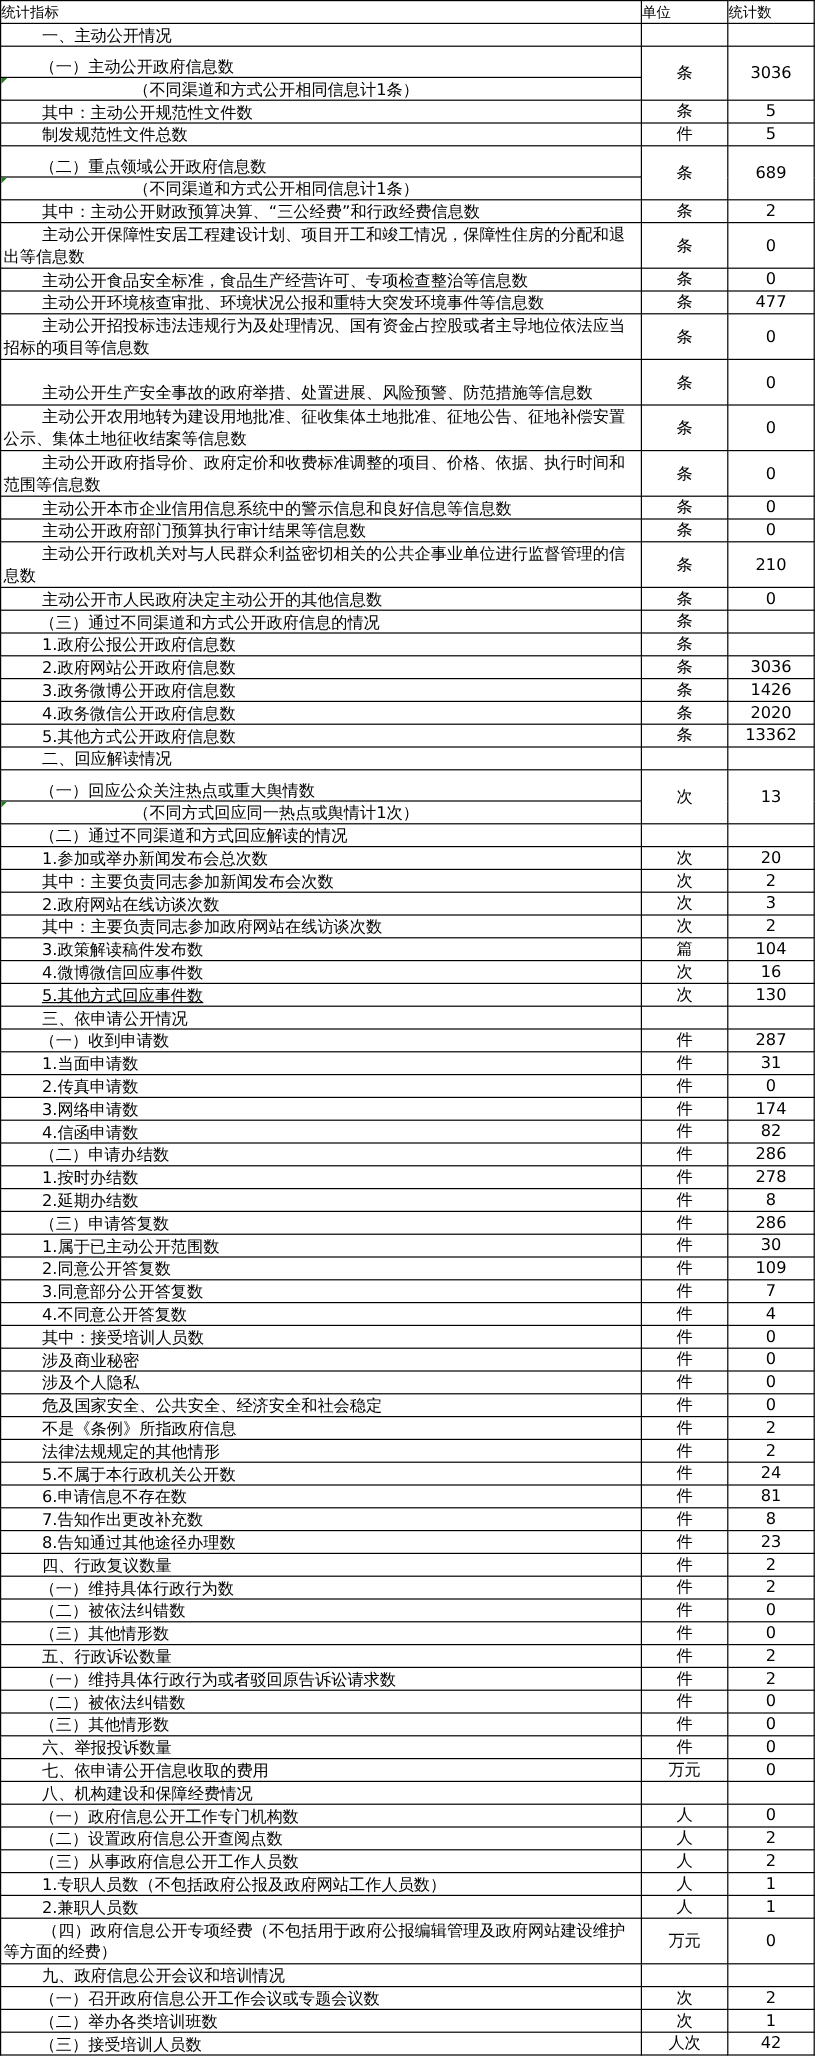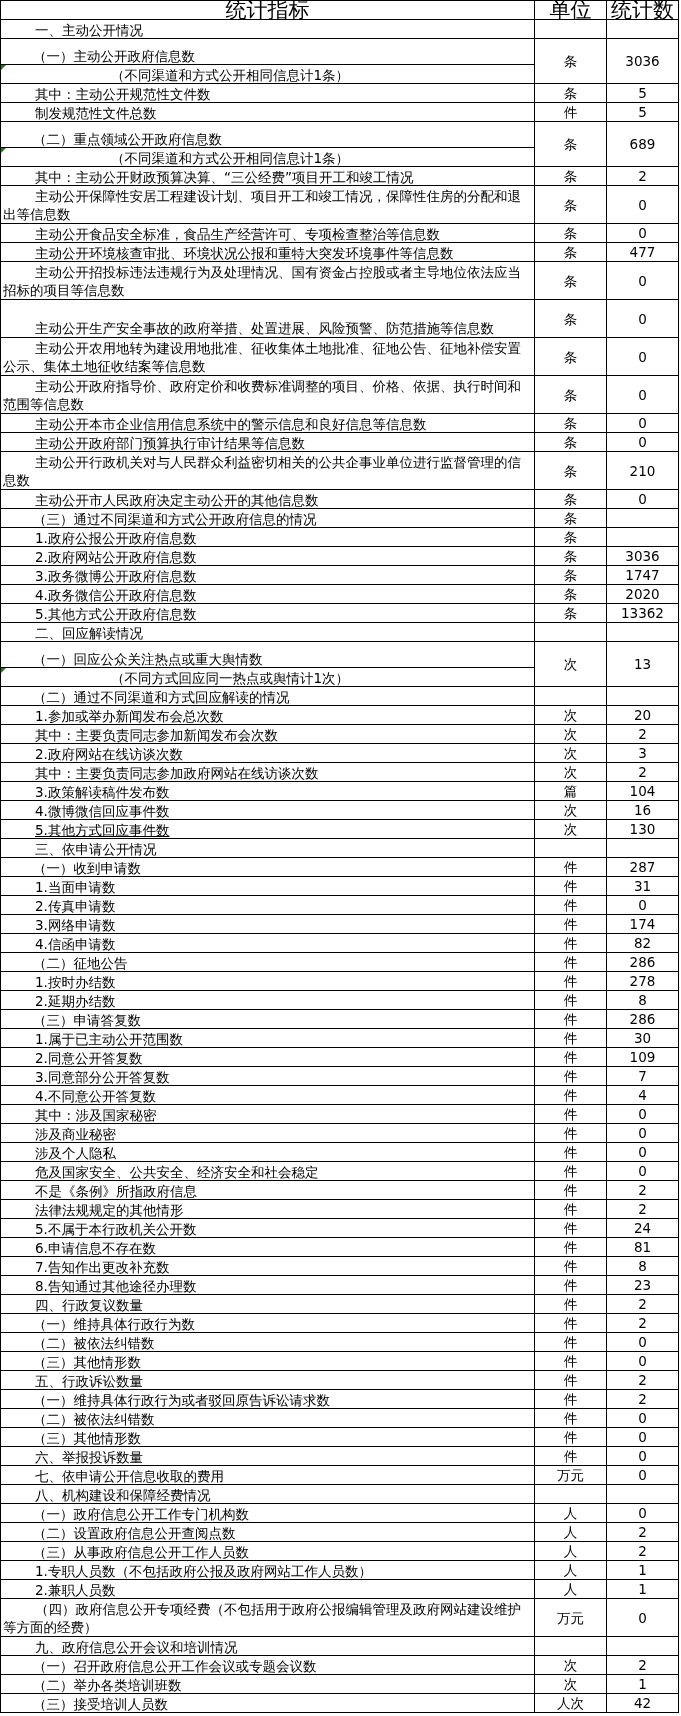--- a/index.html
+++ b/index.html
@@ -1,19 +1,19 @@
 <!DOCTYPE html>
 <html><head>
 <meta charset="utf-8">
 <style>
   html, body { margin:0; padding:0; background:#ffffff; }
   body { width:681px; height:1716px; overflow:hidden; font-family:"DejaVu Sans", "Liberation Sans", sans-serif; color:#000; }
   table { border-collapse:collapse; position:absolute; left:0; top:0; width:678px; table-layout:fixed; }
   td, th { border:1.5px solid #000; padding:0; font-size:13.5px; line-height:16px; overflow:hidden; font-weight:normal; vertical-align:bottom; }
-  th { font-size:21px; text-align:center; height:18px; vertical-align:middle; }
+  th { font-size:12px; text-align:left; height:18px; vertical-align:middle; }
   col.c1 { width:534px; } col.c2 { width:72px; } col.c3 { width:72px; }
   td.lbl { text-align:left; padding-left:2px; }
   td.unit, td.val { text-align:center; vertical-align:middle; }
   .i1 { padding-left:32px !important; }
   .i2 { padding-left:34px !important; }
   .i3 { padding-left:2px !important; text-indent:32px; }
   .note { text-align:center; position:relative; padding-left:110px !important; }
   .tri { position:absolute; left:0; top:0; width:0; height:0; border-top:5px solid #1f7a1f; border-right:5px solid transparent; }
   .wrap { white-space:normal; line-height:18px; }
 </style>
@@ -59,21 +59,21 @@
       </tr>
       <tr style="height: 26px;">
         <td class="lbl i1" style="white-space: nowrap;">（二）重点领域公开政府信息数</td>
         <td class="unit" rowspan="2">条</td>
         <td class="val" rowspan="2">689</td>
       </tr>
       <tr style="height: 19px;">
         <td class="lbl note" style="white-space: nowrap;"><span class="tri"></span><span>（不同渠道和方式公开相同信息计1条）</span></td>
       </tr>
       <tr style="height: 19px;">
-        <td class="lbl i3" style="white-space: nowrap;">其中：主动公开财政预算决算、“三公经费”项目开工和竣工情况</td>
+        <td class="lbl i3" style="white-space: nowrap;">其中：主动公开财政预算决算、“三公经费”和行政经费信息数</td>
         <td class="unit" rowspan="1">条</td>
         <td class="val" rowspan="1">2</td>
       </tr>
       <tr style="height: 38px;">
         <td class="lbl i3 wrap">主动公开保障性安居工程建设计划、项目开工和竣工情况，保障性住房的分配和退出等信息数</td>
         <td class="unit" rowspan="1">条</td>
         <td class="val" rowspan="1">0</td>
       </tr>
       <tr style="height: 19px;">
         <td class="lbl i3" style="white-space: nowrap;">主动公开食品安全标准，食品生产经营许可、专项检查整治等信息数</td>
@@ -136,21 +136,21 @@
         <td class="val" rowspan="1"></td>
       </tr>
       <tr style="height: 19px;">
         <td class="lbl i2" style="white-space: nowrap;">2.政府网站公开政府信息数</td>
         <td class="unit" rowspan="1">条</td>
         <td class="val" rowspan="1">3036</td>
       </tr>
       <tr style="height: 19px;">
         <td class="lbl i2" style="white-space: nowrap;">3.政务微博公开政府信息数</td>
         <td class="unit" rowspan="1">条</td>
-        <td class="val" rowspan="1">1747</td>
+        <td class="val" rowspan="1">1426</td>
       </tr>
       <tr style="height: 19px;">
         <td class="lbl i2" style="white-space: nowrap;">4.政务微信公开政府信息数</td>
         <td class="unit" rowspan="1">条</td>
         <td class="val" rowspan="1">2020</td>
       </tr>
       <tr style="height: 19px;">
         <td class="lbl i2" style="white-space: nowrap;">5.其他方式公开政府信息数</td>
         <td class="unit" rowspan="1">条</td>
         <td class="val" rowspan="1">13362</td>
@@ -232,21 +232,21 @@
         <td class="lbl i2" style="white-space: nowrap;">3.网络申请数</td>
         <td class="unit" rowspan="1">件</td>
         <td class="val" rowspan="1">174</td>
       </tr>
       <tr style="height: 19px;">
         <td class="lbl i2" style="white-space: nowrap;">4.信函申请数</td>
         <td class="unit" rowspan="1">件</td>
         <td class="val" rowspan="1">82</td>
       </tr>
       <tr style="height: 19px;">
-        <td class="lbl i1" style="white-space: nowrap;">（二）征地公告</td>
+        <td class="lbl i1" style="white-space: nowrap;">（二）申请办结数</td>
         <td class="unit" rowspan="1">件</td>
         <td class="val" rowspan="1">286</td>
       </tr>
       <tr style="height: 19px;">
         <td class="lbl i2" style="white-space: nowrap;">1.按时办结数</td>
         <td class="unit" rowspan="1">件</td>
         <td class="val" rowspan="1">278</td>
       </tr>
       <tr style="height: 19px;">
         <td class="lbl i2" style="white-space: nowrap;">2.延期办结数</td>
@@ -272,21 +272,21 @@
         <td class="lbl i2" style="white-space: nowrap;">3.同意部分公开答复数</td>
         <td class="unit" rowspan="1">件</td>
         <td class="val" rowspan="1">7</td>
       </tr>
       <tr style="height: 19px; padding-left: 28px;">
         <td class="lbl i2" style="white-space: nowrap;">4.不同意公开答复数</td>
         <td class="unit" rowspan="1">件</td>
         <td class="val" rowspan="1">4</td>
       </tr>
       <tr style="height: 19px;">
-        <td class="lbl i2" style="white-space: nowrap;">其中：涉及国家秘密</td>
+        <td class="lbl i2" style="white-space: nowrap;">其中：接受培训人员数</td>
         <td class="unit" rowspan="1">件</td>
         <td class="val" rowspan="1">0</td>
       </tr>
       <tr style="height: 19px;">
         <td class="lbl i2" style="white-space: nowrap;">涉及商业秘密</td>
         <td class="unit" rowspan="1">件</td>
         <td class="val" rowspan="1">0</td>
       </tr>
       <tr style="height: 19px;">
         <td class="lbl i2" style="white-space: nowrap;">涉及个人隐私</td>

